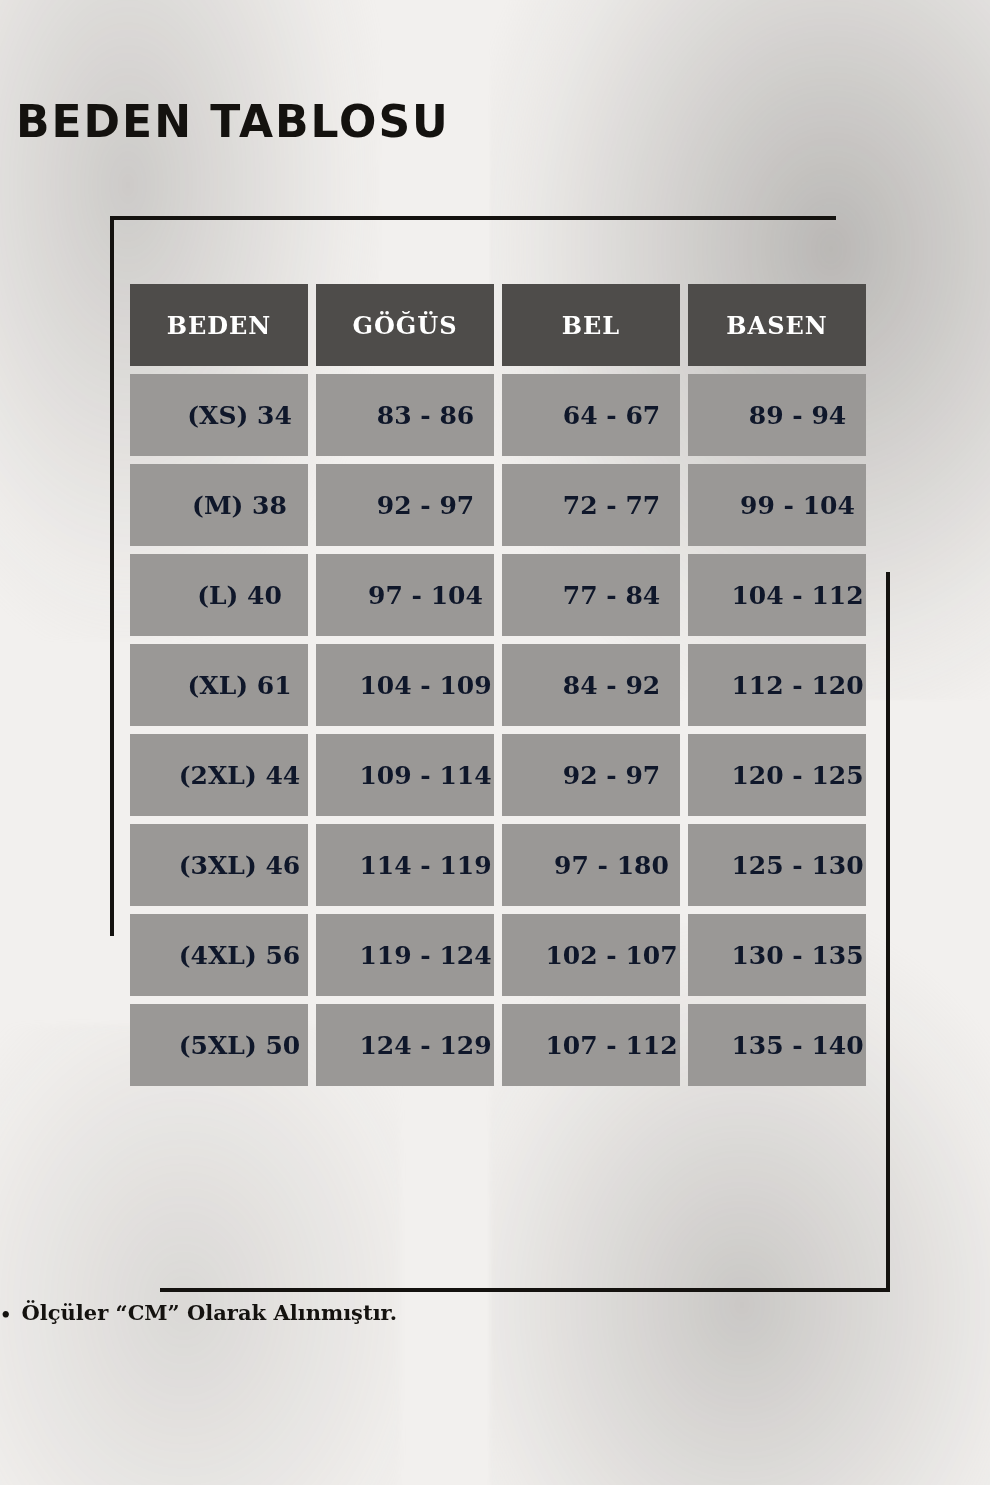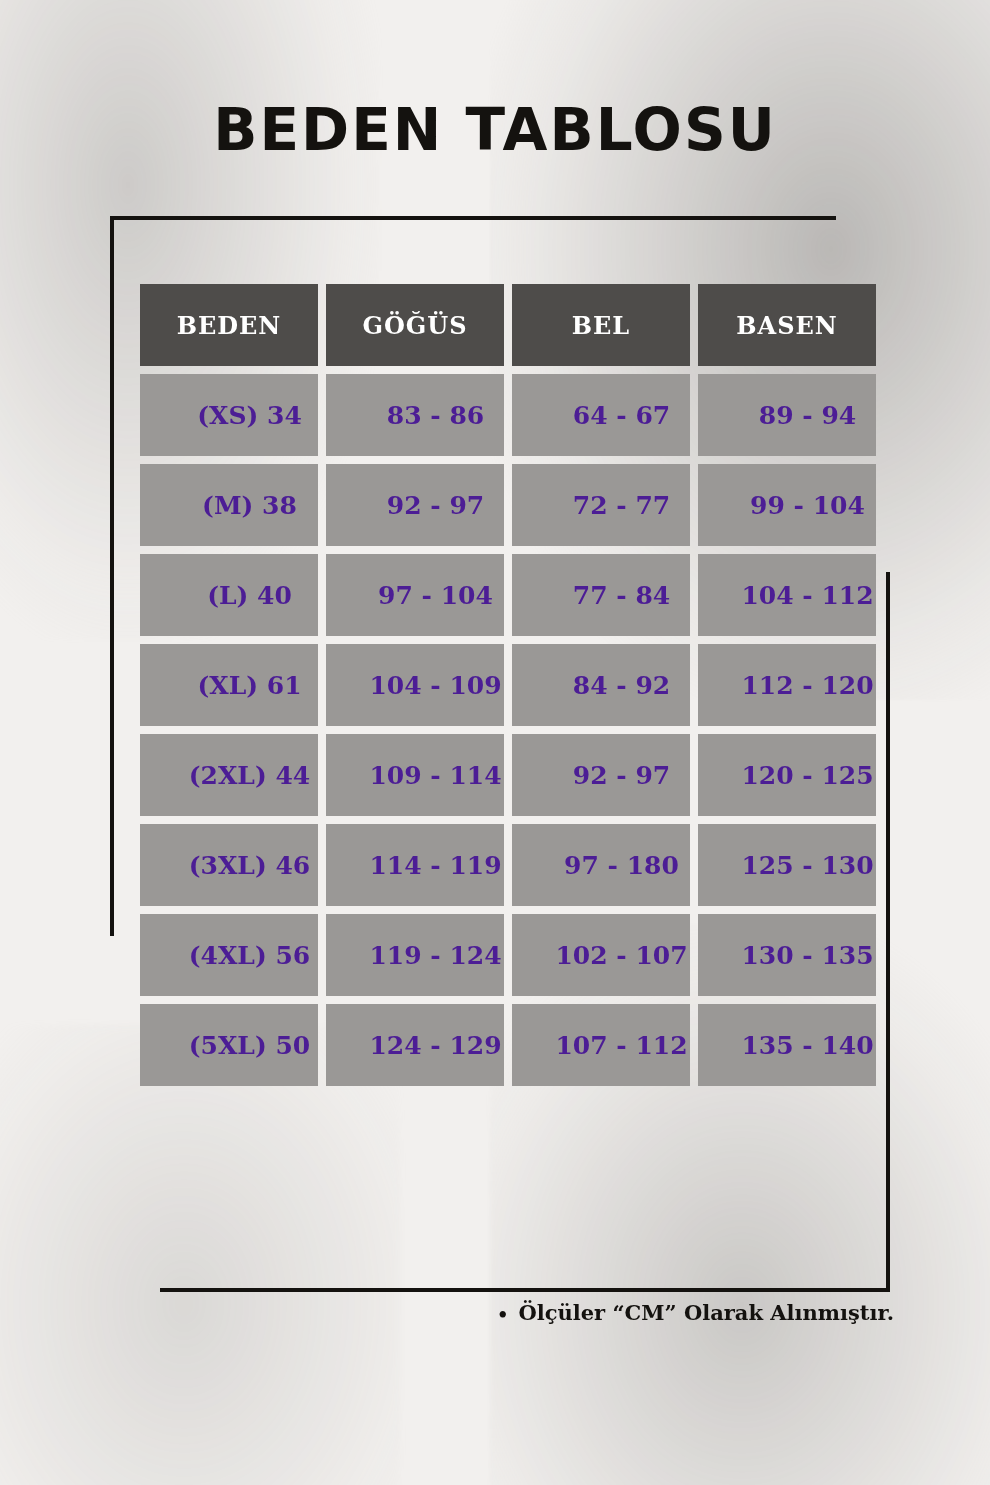--- a/index.html
+++ b/index.html
@@ -61,24 +61,24 @@
 
   .page {
     position: relative;
     width: 990px;
     height: 1485px;
   }
 
   .title {
     position: absolute;
     top: 96px;
-    left: 0;
+    left: 16px;
     right: 0;
-    text-align: center;
-    font-size: 58px;
+    text-align: left;
+    font-size: 44px;
     font-weight: bold;
     letter-spacing: 2px;
     color: #14120f;
     font-family: "DejaVu Sans", sans-serif;
   }
 
   
   .frame-top {
     position: absolute;
     left: 110px;
@@ -107,21 +107,21 @@
     position: absolute;
     left: 160px;
     top: 1288px;
     width: 730px;
     height: 4px;
     background: #14120f;
   }
 
   .table-wrap {
     position: absolute;
-    left: 140px;
+    left: 130px;
     top: 284px;
     width: 736px;
     border-radius: 10px;
   }
   table.size-table {
     border-collapse: separate;
     border-spacing: 8px 8px;
     margin: -8px;
     width: 752px;
     table-layout: fixed;
@@ -132,40 +132,39 @@
     height: 80px;
     font-family: "DejaVu Serif", serif;
     font-weight: bold;
     font-size: 24px;
     letter-spacing: 1px;
     text-align: center;
     vertical-align: middle;
   }
   table.size-table td {
     background: #9a9896;
-    color: #4c1d95;
+    color: #0f172a;
     height: 80px;
     font-family: "DejaVu Serif", serif;
     font-weight: bold;
     font-size: 25px;
     text-align: center;
     vertical-align: middle;
     padding-left: 42px;
   }
   table.size-table col.c0 { width: 178px; }
   table.size-table col.c1 { width: 178px; }
   table.size-table col.c2 { width: 178px; }
   table.size-table col.c3 { width: 178px; }
 
   .footnote {
     position: absolute;
     left: 0;
     right: 96px;
     top: 1300px;
-    text-align: right;
     font-family: "DejaVu Serif", serif;
     font-weight: bold;
     font-size: 21px;
     color: #14120f;
   }
   .footnote .bullet {
     display: inline-block;
     margin-right: 10px;
     font-size: 18px;
     vertical-align: middle;

